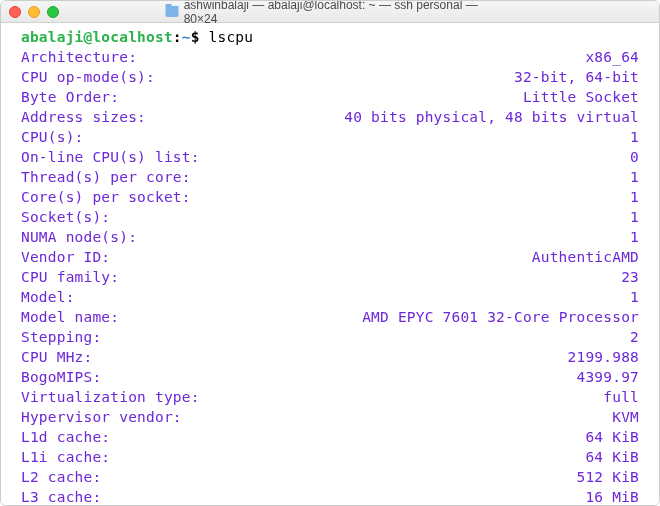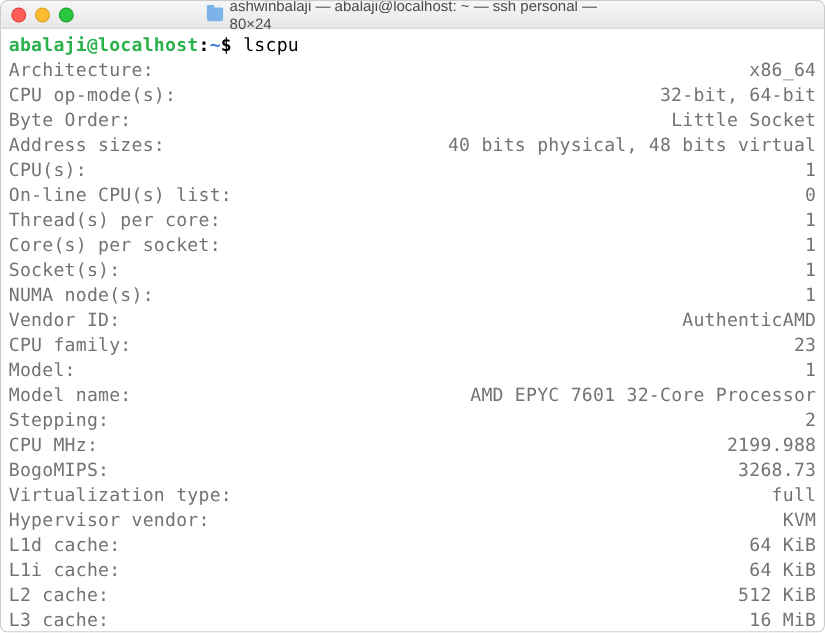--- a/index.html
+++ b/index.html
@@ -69,21 +69,21 @@
       position: absolute;
       top: -2px;
       left: 0;
       width: 6px;
       height: 3px;
       background: #7db3e8;
       border-radius: 1px 1px 0 0;
     }
     .terminal-body {
       flex: 1;
-      padding: 4px 6px;
+      padding: 4px 20px;
       background: #fff;
       overflow: hidden;
       line-height: 1.38;
       font-size: 14.5px;
       letter-spacing: 0.2px;
     }
     .prompt-line {
       white-space: pre;
     }
     .user-host {
@@ -101,21 +101,21 @@
     .dollar {
       color: #000;
       font-weight: bold;
     }
     .cmd {
       color: #000;
     }
     .output-row {
       display: flex;
       white-space: pre;
-      color: #737373;
+      color: #6d28d9;
     }
     .key {
       width: 270px;
       flex-shrink: 0;
     }
     .val {
       flex: 1;
       text-align: right;
     }
   </style>
@@ -146,21 +146,21 @@
         <div class="output-row"><span class="key">Thread(s) per core:</span><span class="val">1</span></div>
         <div class="output-row"><span class="key">Core(s) per socket:</span><span class="val">1</span></div>
         <div class="output-row"><span class="key">Socket(s):</span><span class="val">1</span></div>
         <div class="output-row"><span class="key">NUMA node(s):</span><span class="val">1</span></div>
         <div class="output-row"><span class="key">Vendor ID:</span><span class="val">AuthenticAMD</span></div>
         <div class="output-row"><span class="key">CPU family:</span><span class="val">23</span></div>
         <div class="output-row"><span class="key">Model:</span><span class="val">1</span></div>
         <div class="output-row"><span class="key">Model name:</span><span class="val">AMD EPYC 7601 32-Core Processor</span></div>
         <div class="output-row"><span class="key">Stepping:</span><span class="val">2</span></div>
         <div class="output-row"><span class="key">CPU MHz:</span><span class="val">2199.988</span></div>
-        <div class="output-row"><span class="key">BogoMIPS:</span><span class="val">3268.73</span></div>
+        <div class="output-row"><span class="key">BogoMIPS:</span><span class="val">4399.97</span></div>
         <div class="output-row"><span class="key">Virtualization type:</span><span class="val">full</span></div>
         <div class="output-row"><span class="key">Hypervisor vendor:</span><span class="val">KVM</span></div>
         <div class="output-row"><span class="key">L1d cache:</span><span class="val">64 KiB</span></div>
         <div class="output-row"><span class="key">L1i cache:</span><span class="val">64 KiB</span></div>
         <div class="output-row"><span class="key">L2 cache:</span><span class="val">512 KiB</span></div>
         <div class="output-row"><span class="key">L3 cache:</span><span class="val">16 MiB</span></div>
       </div>
   </div>
 </div>
 

